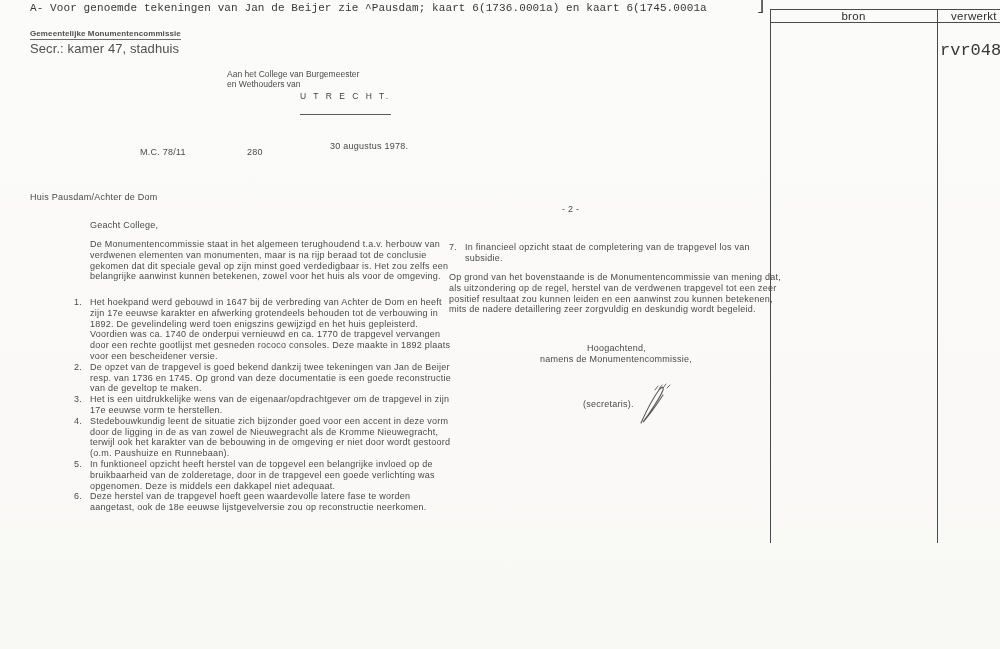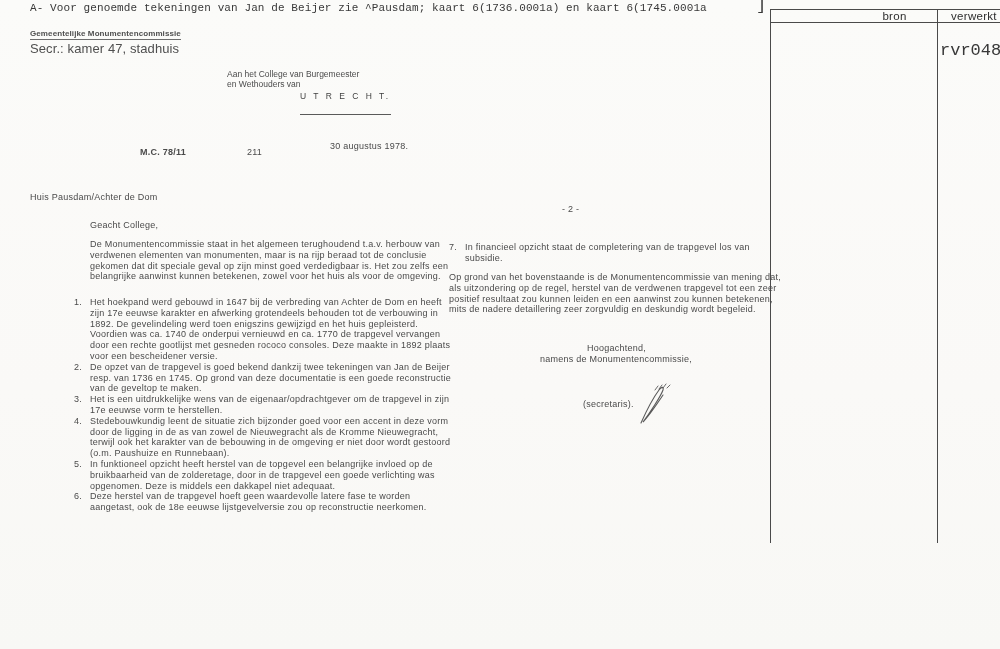--- a/index.html
+++ b/index.html
@@ -41,22 +41,22 @@
 
   <div class="abs letterhead-org" style="left:30px;top:29px;">Gemeentelijke Monumentencommissie</div>
   <div class="abs letterhead-sub" style="left:30px;top:41px;">Secr.: kamer 47, stadhuis</div>
 
   <div class="abs addr" style="left:227px;top:70px;">
     <div>Aan het College van Burgemeester</div>
     <div>en Wethouders van</div>
   </div>
   <div class="abs city" style="left:300px;top:91px;">U T R E C H T.</div>
 
-  <div class="abs body-text nowrap" style="left:140px;top:147px;font-weight:bold;">M.C. 78/11</div>
-  <div class="abs body-text nowrap" style="left:247px;top:147px;">211</div>
+  <div class="abs body-text nowrap" style="left:140px;top:147px;">M.C. 78/11</div>
+  <div class="abs body-text nowrap" style="left:247px;top:147px;">280</div>
   <div class="abs body-text nowrap" style="left:330px;top:141px;">30 augustus 1978.</div>
 
   <div class="abs body-text nowrap" style="left:30px;top:192px;">Huis Pausdam/Achter de Dom</div>
   <div class="abs body-text nowrap" style="left:562px;top:204px;">- 2 -</div>
 
   <div class="abs body-text nowrap" style="left:90px;top:220px;">Geacht College,</div>
 
   <div class="abs body-text" style="left:90px;top:239px;width:368px;">De Monumentencommissie staat in het algemeen terughoudend t.a.v. herbouw van verdwenen elementen van monumenten, maar is na rijp beraad tot de conclusie gekomen dat dit speciale geval op zijn minst goed verdedigbaar is. Het zou zelfs een belangrijke aanwinst kunnen betekenen, zowel voor het huis als voor de omgeving.</div>
 
   <div class="abs body-text" style="left:74px;top:297px;width:385px;">
@@ -100,18 +100,18 @@
   <svg class="abs" style="left:636px;top:383px;" width="38" height="42" viewBox="0 0 38 42">
     <path d="M5 40 C9 31, 17 15, 23 7 C25 4, 28 3, 27 7 C25 13, 13 31, 7 39 C13 33, 21 21, 27 12" stroke="#5a5a5a" fill="none" stroke-width="1.1" stroke-linecap="round"></path>
     <path d="M19 7 l3 -4 M23 6 l3 -4 M27 5 l3 -4 M31 5 l3 -3" stroke="#5a5a5a" fill="none" stroke-width="0.9" stroke-linecap="round"></path>
   </svg>
 
   <div class="abs hline" style="left:770px;top:9px;width:230px;"></div>
   <div class="abs hline" style="left:770px;top:22px;width:230px;"></div>
   <div class="abs vline" style="left:770px;top:9px;height:534px;"></div>
   <div class="abs vline" style="left:937px;top:9px;height:534px;"></div>
 
-  <div class="abs reg-header" style="left:770px;top:10px;width:167px;text-align:center;padding-left:41px;">bron</div>
+  <div class="abs reg-header" style="left:770px;top:10px;width:167px;text-align:center;">bron</div>
   <div class="abs reg-header nowrap" style="left:951px;top:10px;">verwerkt</div>
 
   <div class="abs reg-code mono nowrap" style="left:940px;top:41px;">rvr0489</div>
 
 </div>
 
 </body></html>

